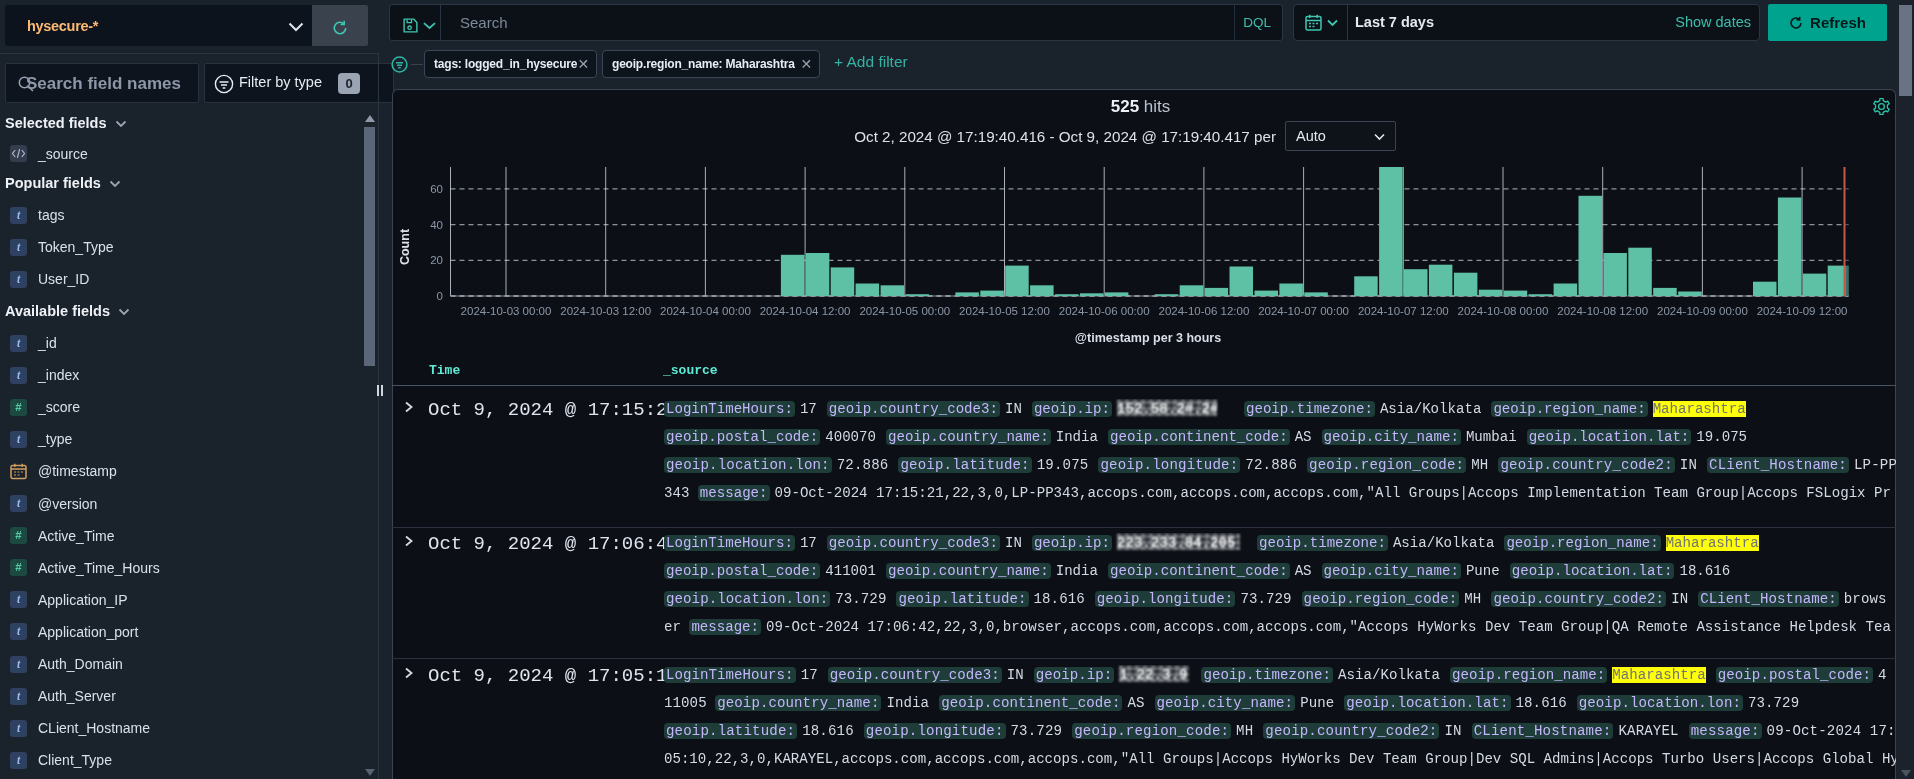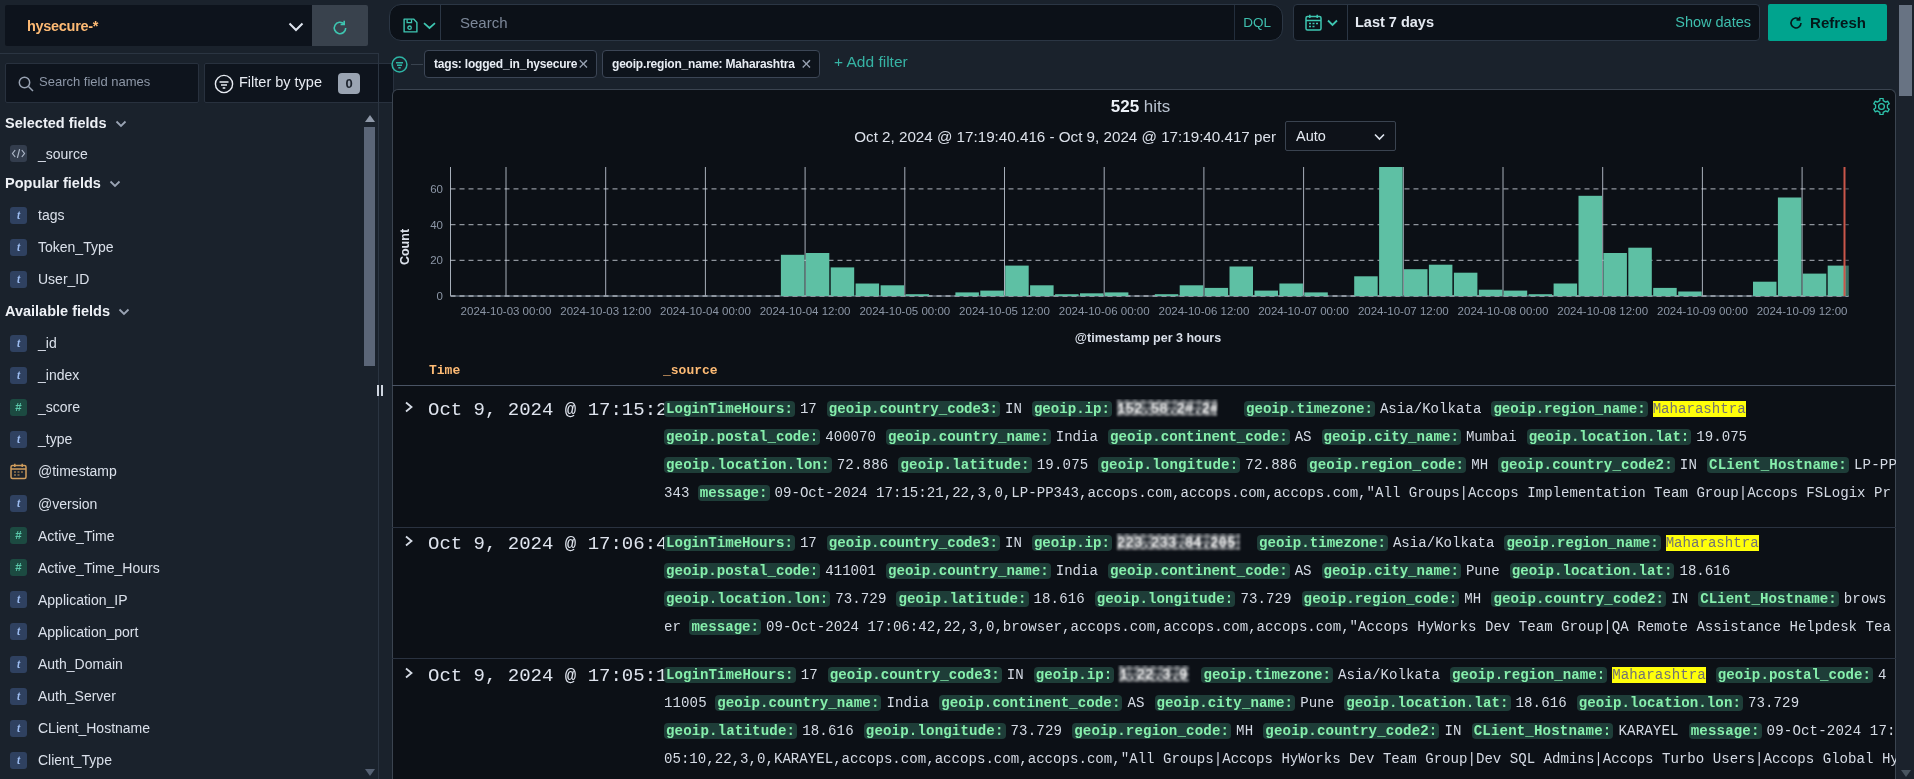--- a/index.html
+++ b/index.html
@@ -6,21 +6,21 @@
 html,body { width:1914px; height:779px; }
 body { background:#1a222c; font-family:"Liberation Sans",sans-serif; position:relative; overflow:hidden; color:#dfe5ef; }
 .abs { position:absolute; }
 
 
 #idxsel { left:5px; top:5px; width:307px; height:41px; background:#0d131c; border-radius:2px 0 0 2px; }
 #idxsel .lbl { position:absolute; left:22px; top:13px; font-size:14.5px; letter-spacing:-0.3px; font-weight:bold; color:#fdba74; }
 #idxrefresh { left:312px; top:5px; width:56px; height:41px; background:#39424d; border-radius:0 2px 2px 0; }
 #sb-divider { left:0; top:53px; width:378px; height:1px; background:#2b3542; }
 
-#searchbar { left:389px; top:4px; width:894px; height:37px; background:#0c1118; border:1px solid #2b3644; border-radius:12px; }
+#searchbar { left:389px; top:4px; width:894px; height:37px; background:#0c1118; border:1px solid #2b3644; border-radius:3px; }
 #savebox { left:0; top:0; width:51px; height:35px; border-right:1px solid #2b3644; position:absolute; }
 #searchph { position:absolute; left:70px; top:9px; font-size:15px; color:#7d8899; }
 #dql { position:absolute; right:11px; top:10px; font-size:13.5px; color:#3ebfae; }
 
 #datebar { left:1293px; top:4px; width:467px; height:37px; background:#0c1118; border:1px solid #2b3644; border-radius:4px; }
 #qsel { position:absolute; left:0; top:0; width:54px; height:35px; border-right:1px solid #2b3644; }
 #last7 { position:absolute; left:61px; top:9px; font-size:14.5px; color:#e4e9f1; font-weight:bold;}
 #showdates { position:absolute; right:8px; top:9px; font-size:14.5px; color:#3ebfae; }
 
 #refreshbtn { left:1768px; top:4px; width:119px; height:37px; background:#00a48e; border-radius:2px; color:#04181a; font-size:15px; font-weight:bold; text-align:center; line-height:37px; }
@@ -32,37 +32,37 @@
 
 
 #mainpanel { left:392px; top:89px; width:1504px; height:691px; background:#0c1016; border:1px solid #3b4450; border-bottom:none; border-radius:6px 6px 0 0; }
 
 #hits { left:388px; top:97px; width:1505px; text-align:center; font-size:17px; color:#b9c2cf; }
 #hits b { color:#edf1f7;text-align:center; }
 #rangeline { left:600px; top:128px; width:676px; text-align:right; font-size:15.2px; color:#dce1ea; }
 #autosel { left:1285px; top:121px; width:111px; height:30px; background:#0e1219; border:1px solid #3a4350; border-radius:2px; font-size:14.5px; color:#e4e9f1; line-height:28px; padding-left:10px; }
 
 
-.th { font-family:"Liberation Mono",monospace; font-size:13px; font-weight:bold; color:#fdba74; }
+.th { font-family:"Liberation Mono",monospace; font-size:13px; font-weight:bold; color:#5eead4; }
 #thline { left:392px; top:385px; width:1504px; height:1px; background:#4a5464; }
 .rowsep { position:absolute; left:392px; width:1504px; height:1px; background:#2a3240; }
 .srcline { position:absolute; left:664px; width:1232px; white-space:nowrap; overflow:hidden; font-family:"Liberation Mono",monospace; font-size:14.1px; color:#d4dae4; height:22px; line-height:20px; }
-.kv { background:#1e3d38; border-radius:4px; padding:0px 2px; margin-right:5px; color:#86efac;font-weight:bold; }
+.kv { background:#1e3d38; border-radius:4px; padding:0px 2px; margin-right:5px; color:#c4b5fd; }
 .vv { margin-right:10px;margin-top:10px; }
 mark { background:#ffff0a; color:#737373; }
 .cens { display:inline-block; vertical-align:top; filter:blur(1.2px); color:#f2f2f2; font-weight:bold; overflow:hidden; height:17px;
   background:
    repeating-linear-gradient(0deg, rgba(255,255,255,.30) 0 3px, rgba(140,150,160,.10) 3px 6px),
    repeating-linear-gradient(90deg, rgba(235,240,245,.28) 0 4px, rgba(120,130,140,.12) 4px 8px); }
 .timecell { position:absolute; left:428px; font-family:"Liberation Mono",monospace; font-size:19px; color:#dfe4ee; white-space:nowrap; }
 .chev { position:absolute; left:403px; }
 
 
 #sfn { left:5px; top:63px; width:194px; height:40px; background:#0e141d; border:1px solid #28313e; border-radius:2px; }
-#sfn .ph { position:absolute; left:33px; top:10px; font-size:13px; color:#8d97a7; }
+#sfn .ph { position:absolute; left:20px; top:10px; font-size:17px; color:#8d97a7;font-weight:bold; }
 #fbt { left:204px; top:63px; width:190px; height:40px; background:#0e141d; border:1px solid #28313e; border-radius:2px; }
 #fbt .t { position:absolute; left:34px; top:10px; font-size:14.5px; color:#e8ecf3; }
 #fbt .zero { position:absolute; left:133px; top:9px; width:22px; height:21px; background:#9aa4b2; border-radius:4px; color:#1a212b; font-size:13px; font-weight:bold; text-align:center; line-height:21px; }
 .shead { position:absolute; left:5px; font-size:14.5px; font-weight:bold; color:#eef1f6; }
 .fi { position:absolute; left:10px; width:17px; height:17px; border-radius:3px; text-align:center; font-size:11.5px; line-height:17px; font-weight:bold; font-style:italic; font-family:"Liberation Serif",serif; }
 .fi.t { background:#2f4160; color:#9cbcf0; }
 .fi.h { background:#1c4a41; color:#5ac8aa; font-style:normal; font-family:"Liberation Sans",sans-serif; }
 .fi.s { background:#333d4d; }
 .fname { position:absolute; left:38px; font-size:14px; color:#dae0ea; }
 #sbthumb { left:364px; top:127px; width:11px; height:239px; background:#5b6678; }

